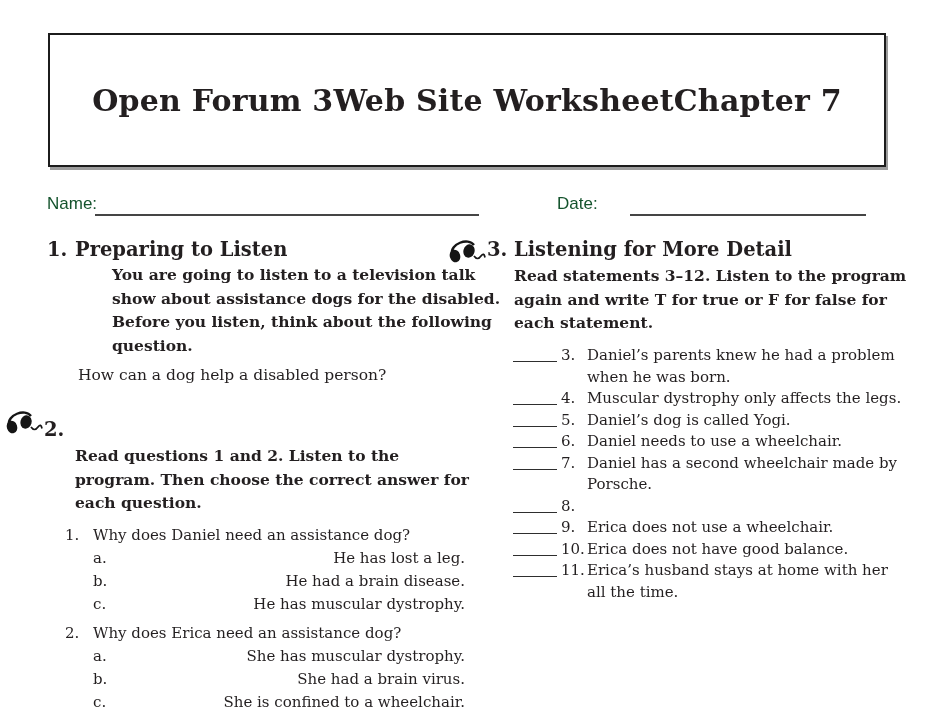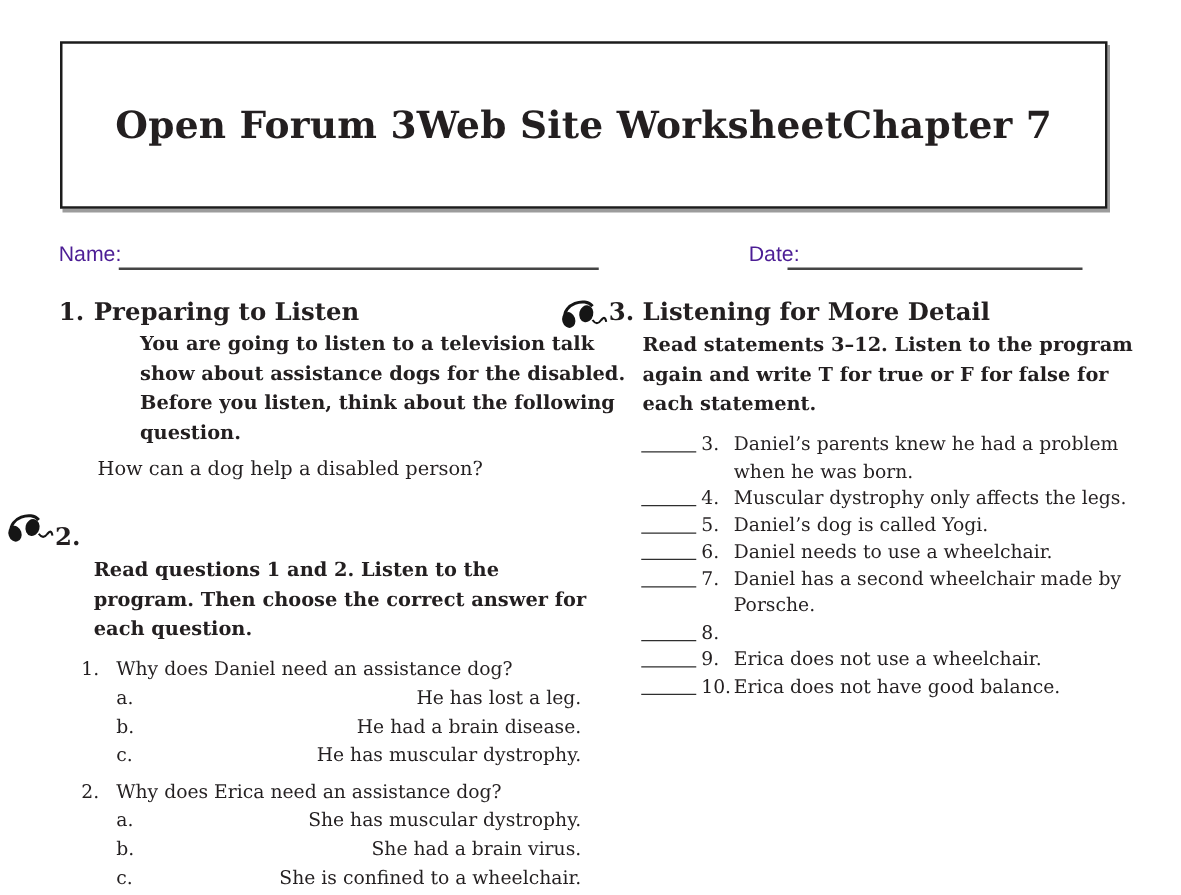--- a/index.html
+++ b/index.html
@@ -7,21 +7,21 @@
         font-family:"DejaVu Serif","Liberation Serif",serif;color:#231f20;}
 
   
   .title-box{position:absolute;left:48px;top:33px;width:834px;height:130px;
              border:2px solid #1c1c1c;box-shadow:2px 3px 0 #9c9c9c;background:#fff;
              display:flex;flex-direction:row;justify-content:center;align-items:center;}
   .title-line{font-weight:bold;font-size:30px;line-height:43px;letter-spacing:0.2px;}
 
   
   .meta-label{position:absolute;top:194px;font-family:"Liberation Sans",sans-serif;
-              font-size:17px;color:#4c1d95;}
+              font-size:17px;color:#14532d;}
   .meta-line{position:absolute;top:198px;height:16px;border-bottom:2px solid #454545;}
 
   
   .sec-head{position:absolute;display:flex;font-weight:bold;font-size:19.5px;line-height:22px;}
   .sec-num{flex:0 0 auto;}
   .sec-title{flex:0 0 auto;}
   .instr{position:absolute;font-weight:bold;font-size:15.5px;line-height:23.5px;margin:0;}
 
   .audio-icon{position:absolute;width:40px;height:30px;}
 
@@ -50,21 +50,21 @@
 <div class="page">
 
   <div class="title-box">
     <div class="title-line">Open Forum 3</div>
     <div class="title-line">Web Site Worksheet</div>
     <div class="title-line">Chapter 7</div>
   </div>
 
   <span class="meta-label" style="left:47px;">Name:</span>
   <span class="meta-line" style="left:95px;width:384px;"></span>
-  <span class="meta-label" style="left:599px;">Date:</span>
+  <span class="meta-label" style="left:557px;">Date:</span>
   <span class="meta-line" style="left:630px;width:236px;"></span>
 
   <div class="sec-head" style="left:47px;top:239px;">
     <span class="sec-num" style="width:28px;">1.</span>
     <span class="sec-title">Preparing to Listen</span>
   </div>
   <p class="instr" style="left:75px;top:263px;width:398px;margin-left:37px;">You are going to listen to a television talk show about assistance dogs for the disabled. Before you listen, think about the following question.</p>
   <p class="question-line" style="left:78px;top:364px;">How can a dog help a disabled person?</p>
 
   <svg class="audio-icon" style="left:3px;top:409px;" viewBox="0 0 40 30">
@@ -162,15 +162,20 @@
     <div class="st-row">
       <span class="st-blank"></span>
       <span class="st-num">9.</span>
       <span class="st-text">Erica does not use a wheelchair.</span>
     </div>
     <div class="st-row">
       <span class="st-blank"></span>
       <span class="st-num">10.</span>
       <span class="st-text">Erica does not have good balance.</span>
     </div>
+    <div class="st-row">
+      <span class="st-blank"></span>
+      <span class="st-num">11.</span>
+      <span class="st-text">Erica’s husband stays at home with her all the time.</span>
+    </div>
   </div>
 
 </div>
 
 </body></html>

